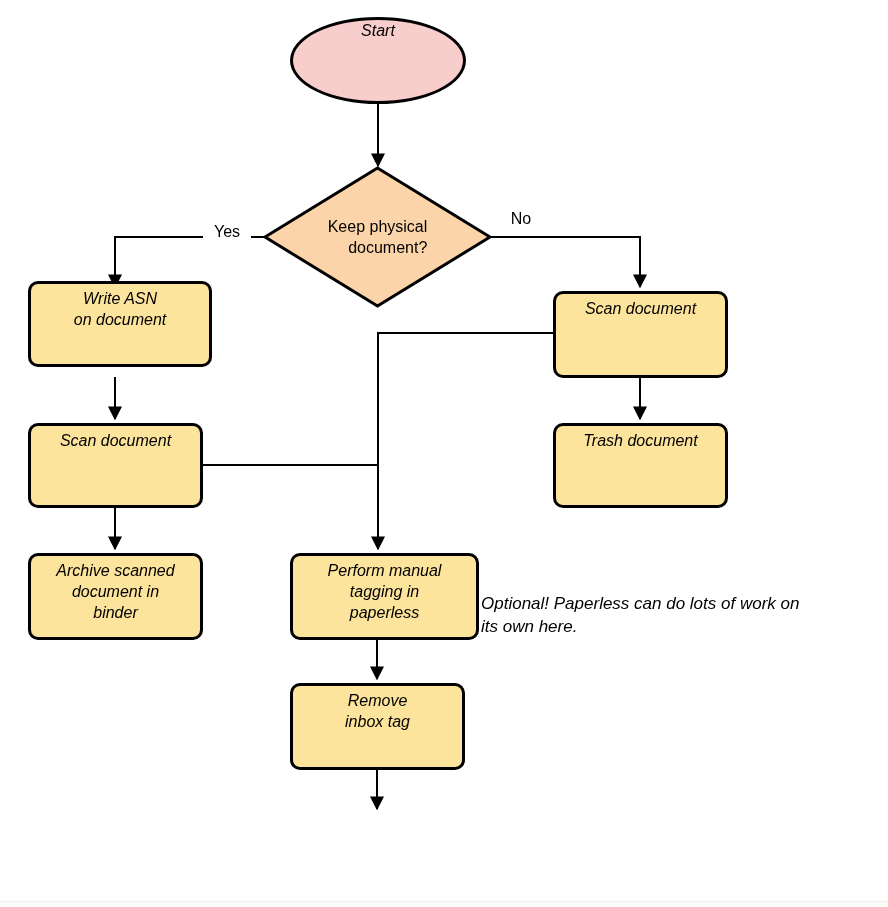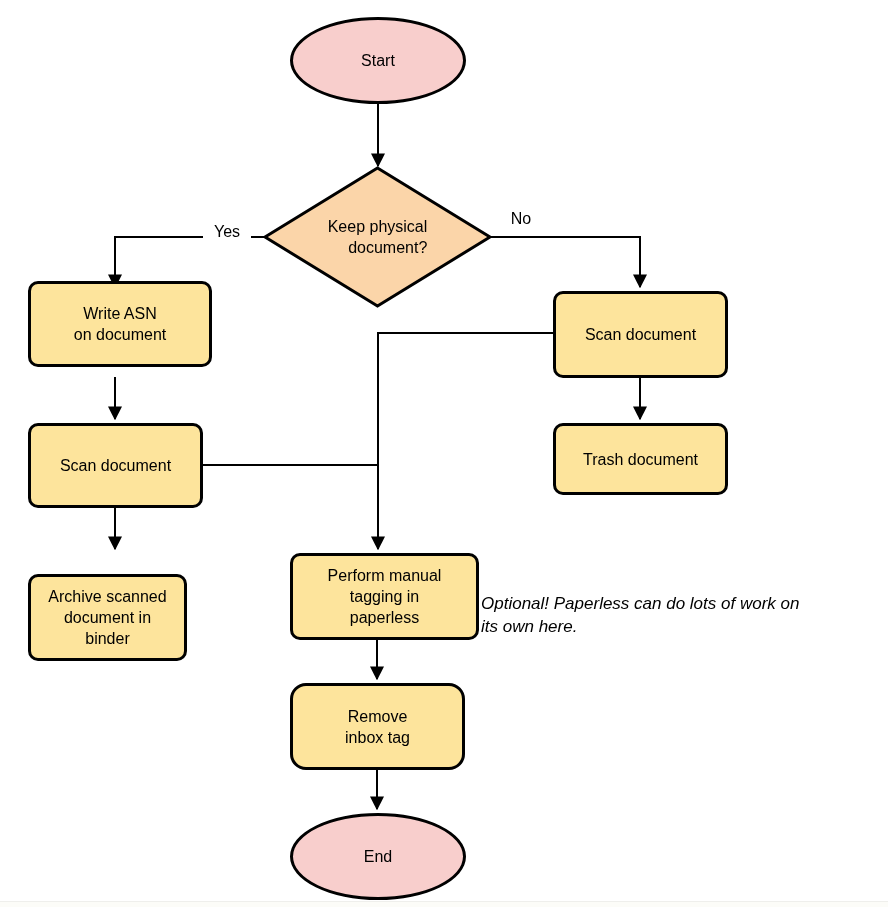--- a/index.html
+++ b/index.html
@@ -16,26 +16,27 @@
     width: 888px;
     height: 907px;
     background: var(--background);
     font-family: "Liberation Sans", sans-serif;
     color: #000;
     overflow: hidden;
   }
   .node {
     position: absolute;
     display: flex;
-    align-items: center;
+    align-items: flex-start;
     justify-content: center;
     text-align: center;
     font-size: 16px;
     line-height: 21px;
     white-space: pre-line;
+    font-style: italic;
   }
   .terminal {
     background: var(--terminal-fill);
     border: 3px solid var(--stroke);
     border-radius: 50%;
   }
   .process {
     background: var(--process-fill);
     border: 3px solid var(--stroke);
     border-radius: 10px;
@@ -138,48 +139,45 @@
 
   <div class="node process" style="left:28px; top:281px; width:184px; height:86px;">
     <span>Write ASN
 on document</span>
   </div>
 
   <div class="node process" style="left:28px; top:423px; width:175px; height:85px;">
     <span>Scan document</span>
   </div>
 
-  <div class="node process" style="left:28px; top:574px; width:159px; height:87px;">
+  <div class="node process" style="left:28px; top:553px; width:175px; height:87px;">
     <span>Archive scanned
 document in
 binder</span>
   </div>
 
   <div class="node process" style="left:553px; top:291px; width:175px; height:87px;">
     <span>Scan document</span>
   </div>
 
-  <div class="node process" style="left:553px; top:423px; width:175px; height:72px;">
+  <div class="node process" style="left:553px; top:423px; width:175px; height:85px;">
     <span>Trash document</span>
   </div>
 
   <div class="node process" style="left:290px; top:553px; width:189px; height:87px;">
     <span>Perform manual
 tagging in
 paperless</span>
   </div>
 
-  <div class="node process" style="left:290px; top:683px; width:175px; height:87px;border-radius:16px;">
+  <div class="node process" style="left:290px; top:683px; width:175px; height:87px;">
     <span>Remove
 inbox tag</span>
   </div>
 
-  <div class="node terminal" style="left:290px; top:813px; width:176px; height:87px;">
-    <span>End</span>
-  </div>
 
   <div class="edge-label" style="left:203px; top:211px; width:48px;">Yes</div>
   <div class="edge-label" style="left:497px; top:198px; width:48px;">No</div>
 
   <div class="annotation">Optional! Paperless can do lots of work on
 its own here.</div>
 
   <div class="bottom-divider"></div>
   <div class="bottom-strip"></div>
 

